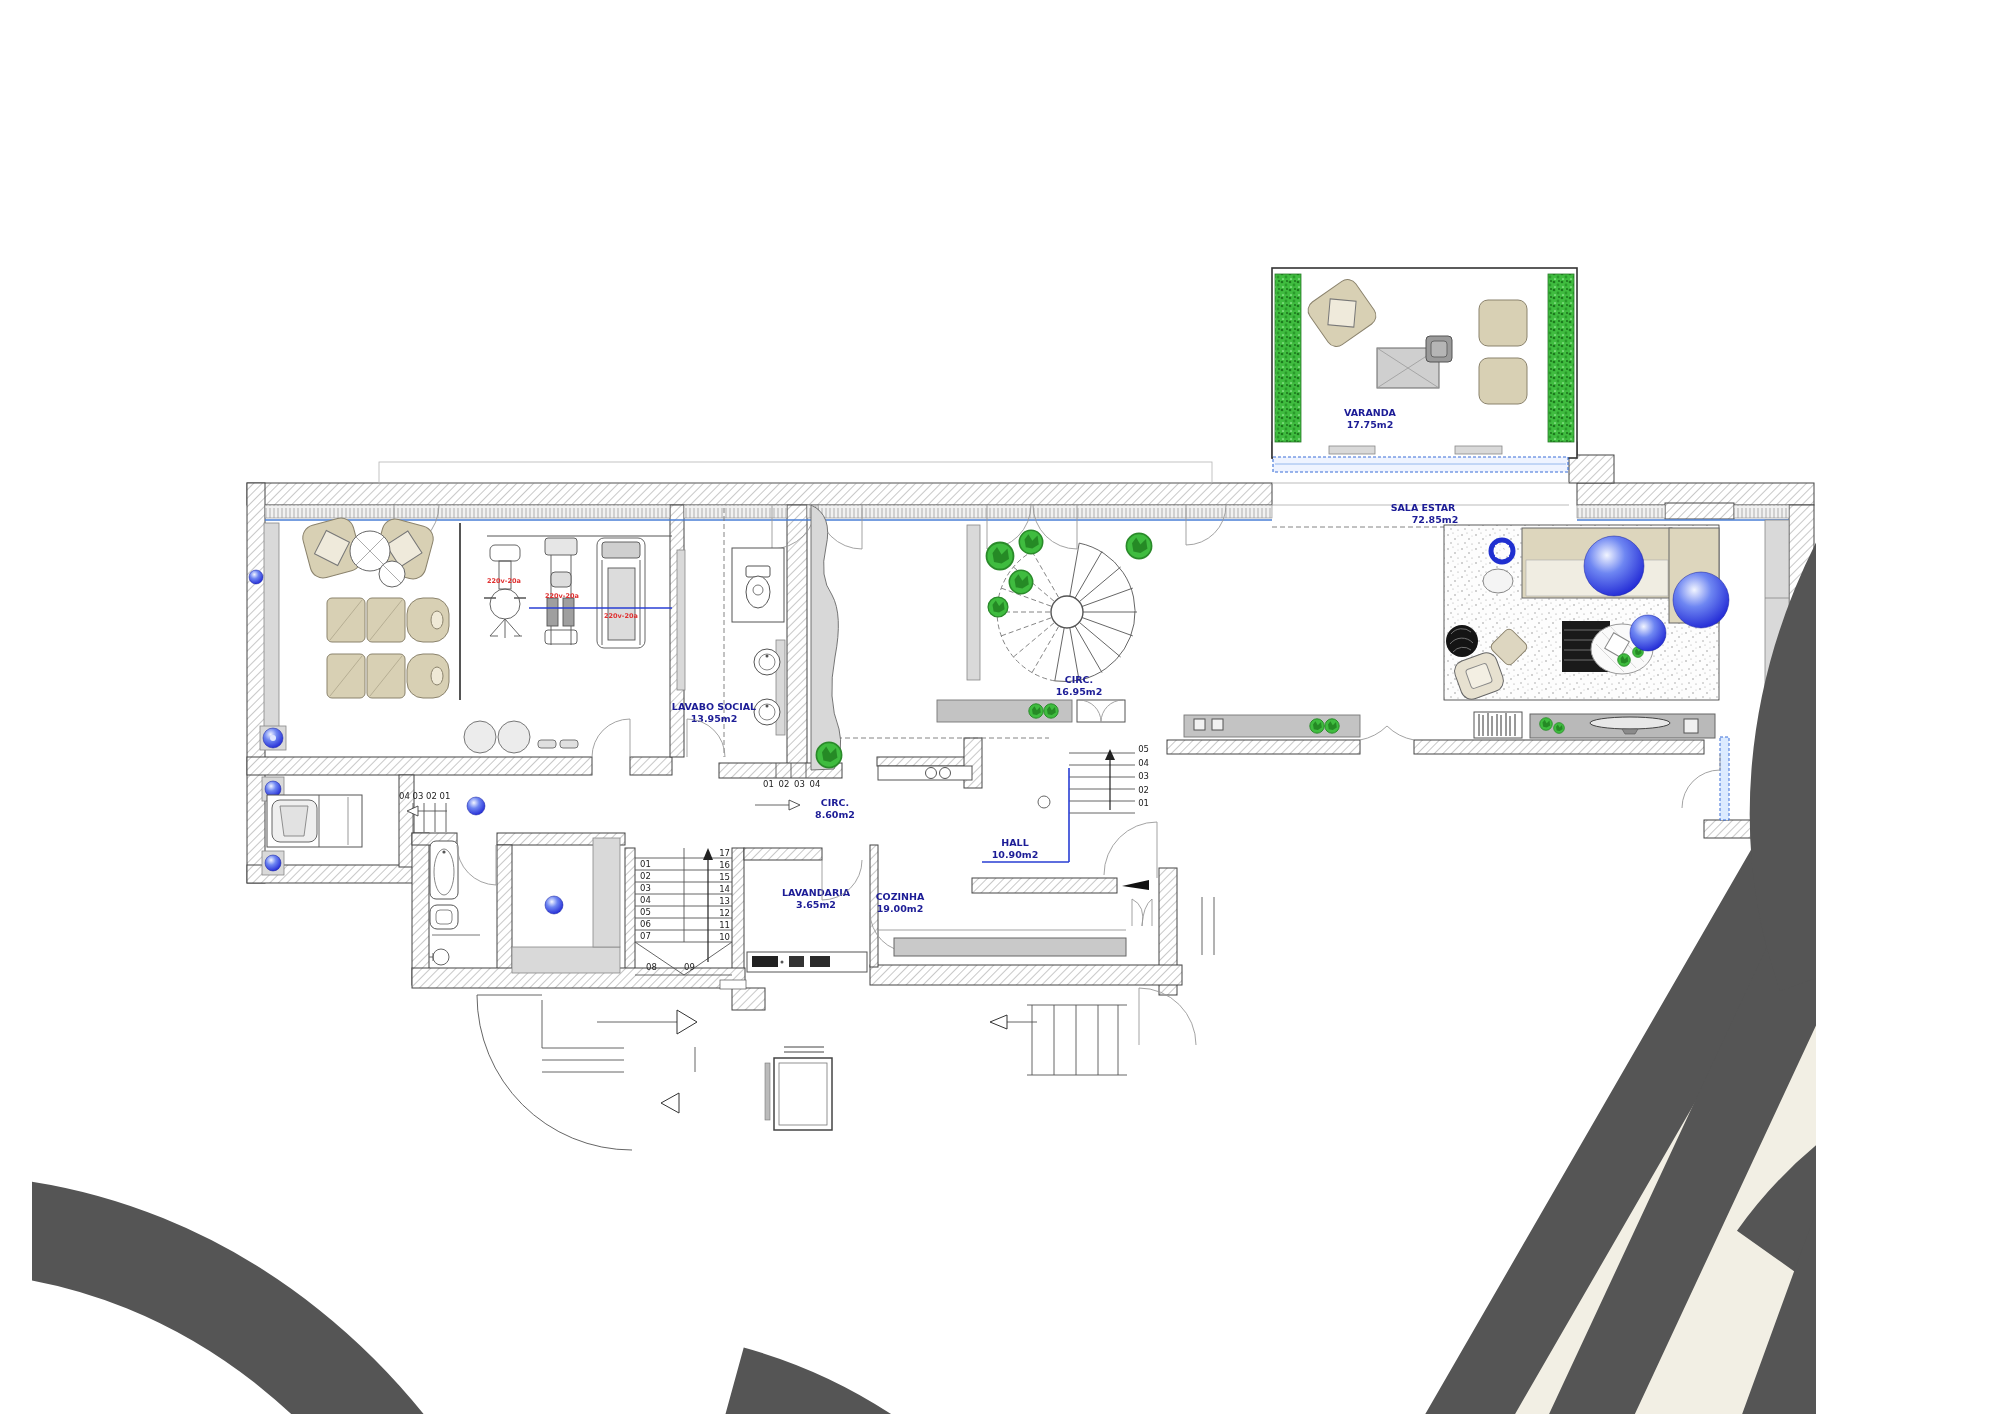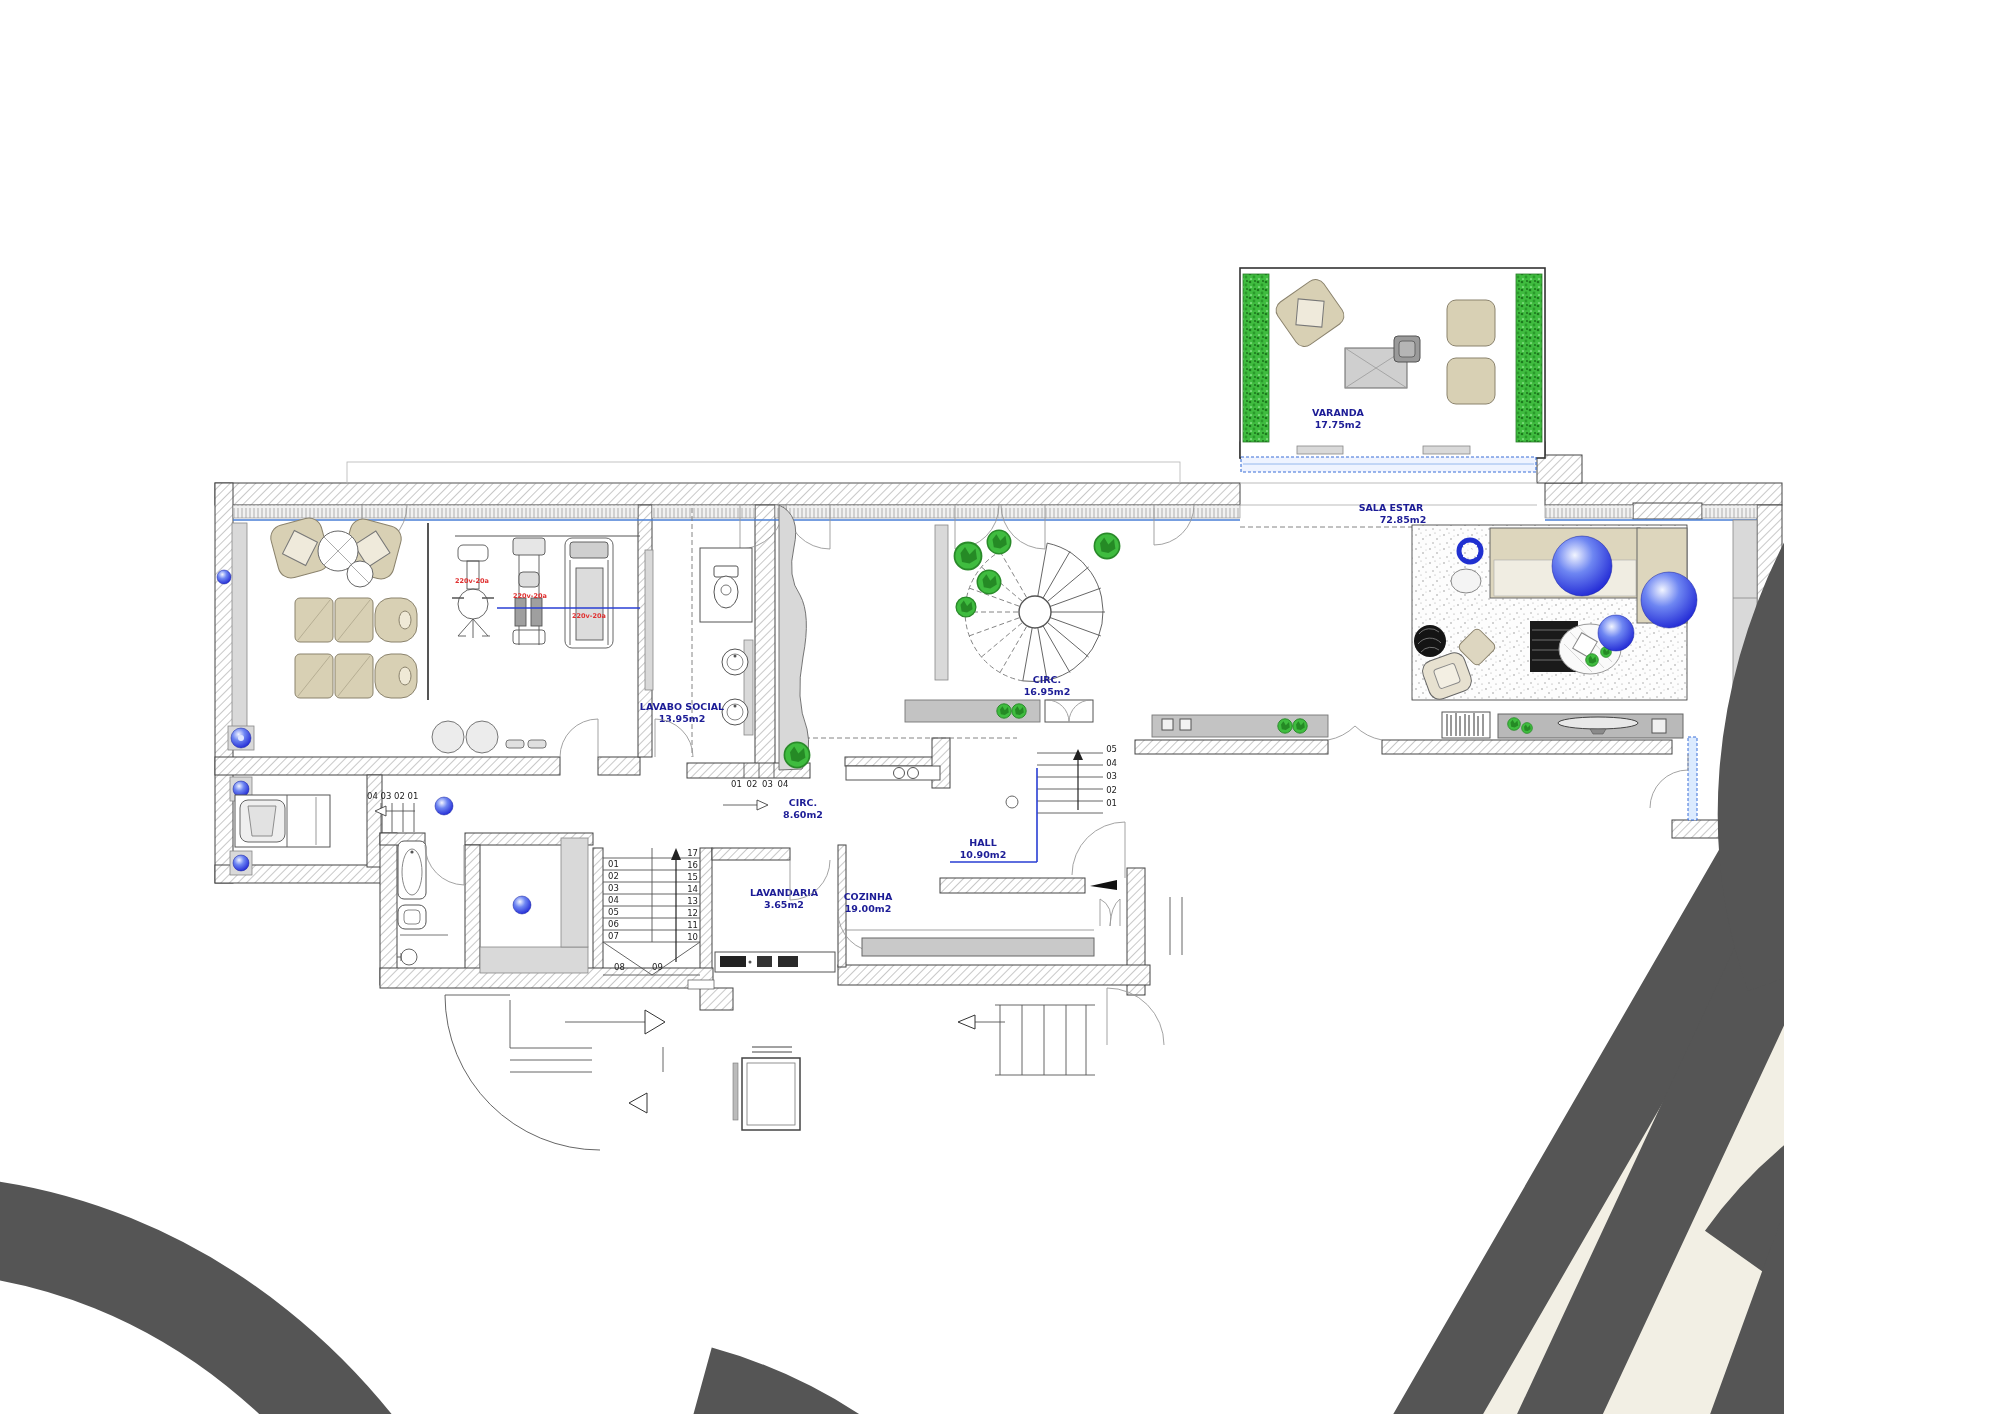--- a/index.html
+++ b/index.html
@@ -1,16 +1,16 @@
 <!DOCTYPE html>
 <html style="--label: #1c1c96; --red_label: #e03232; --plant: #33b533; --blue_line: #2a3fd4; --window_blue: #4a7fd6; --sphere: #2a2ae0; --beige: #d8d0b4; --wall_hatch: #9a9a9a;"><head>
 <meta charset="utf-8">
 <style>
   html,body{margin:0;padding:0;background:#fff;}
-  #stage{position:relative;width:1784px;height:1414px;background:#fff;overflow:hidden;}
+  #stage{position:relative;width:1784px;height:1414px;background:#fff;overflow:hidden;margin-left:32px;}
   svg{position:absolute;left:0;top:0;}
   text{font-family:"DejaVu Sans",sans-serif;}
   .lbl{font-size:9.5px;font-weight:bold;fill:var(--label,#1c1c96);text-anchor:middle;}
   .num text{font-size:8.5px;fill:#222;}
   .red{font-size:6.5px;font-weight:bold;fill:var(--red_label,#e03232);text-anchor:middle;}
   .w{fill:url(#hatch);stroke:#444;stroke-width:1;}
   .thin{stroke:#555;fill:none;stroke-width:0.9;}
   .door{stroke:#999;fill:none;stroke-width:0.9;}
   .furn{fill:#fff;stroke:#555;stroke-width:1;}
   .beige{fill:var(--beige,#d8d0b4);stroke:#8b836d;stroke-width:1;}

